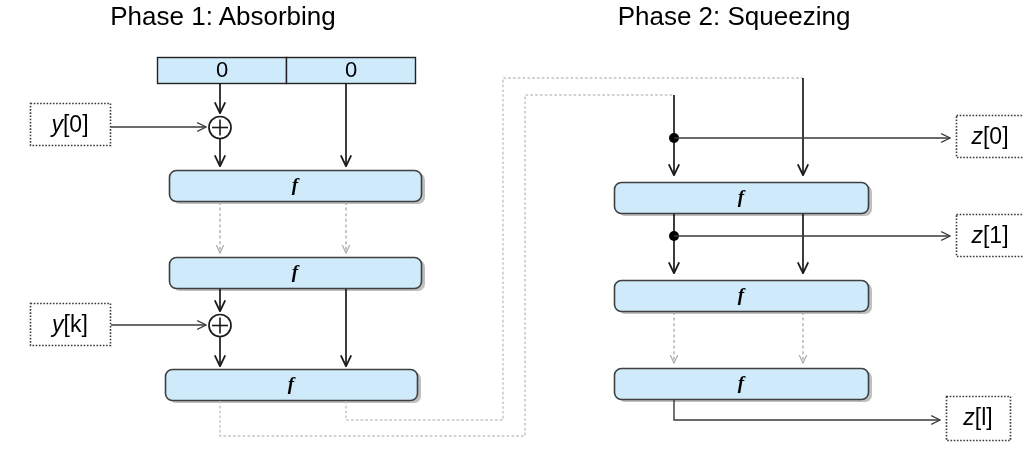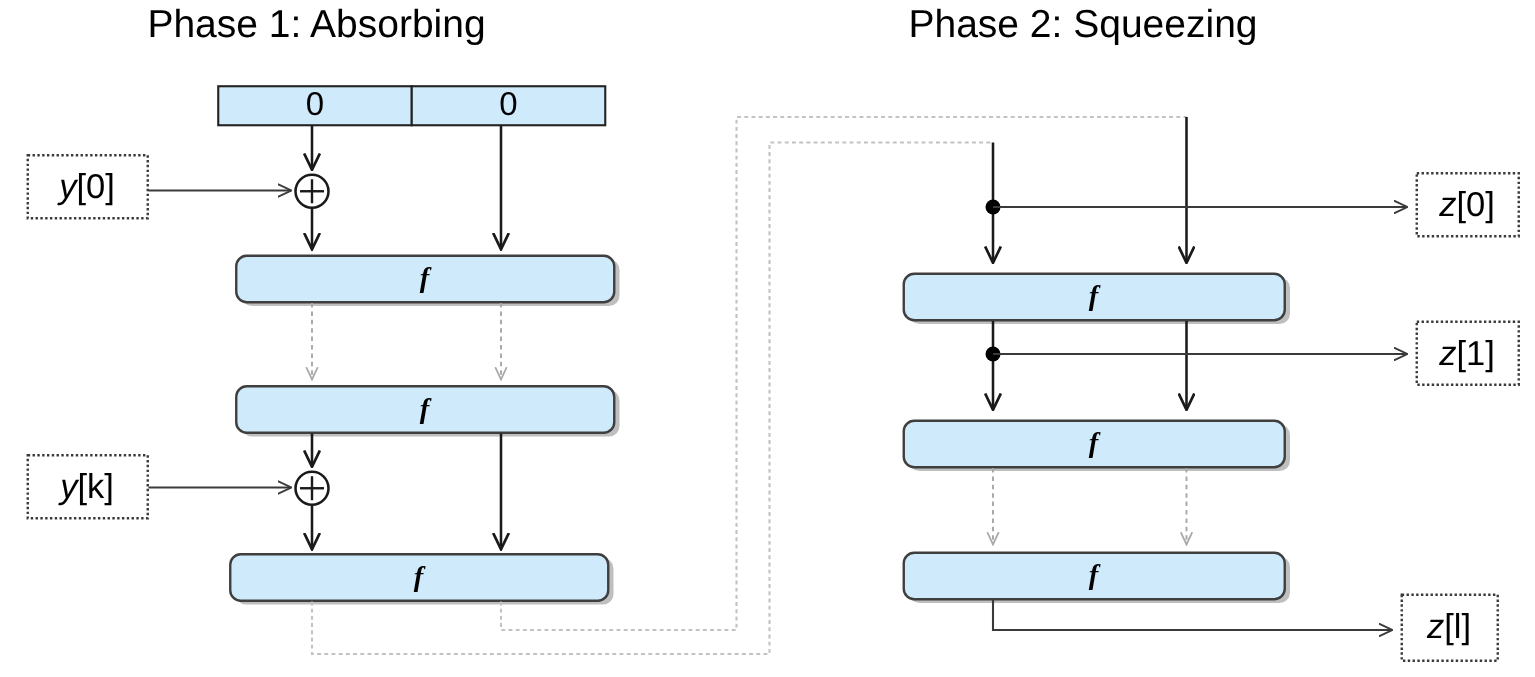--- a/index.html
+++ b/index.html
@@ -10,20 +10,21 @@
   body {
     width: 1023px;
     height: 451px;
     overflow: hidden;
     font-family: "Liberation Sans", sans-serif;
   }
   #diagram-root {
     position: relative;
     width: 994px;
     height: 451px;
+    margin-left: 12px;
   }
   svg.diagram {
     position: absolute;
     top: 0;
     left: 0;
     width: 1023px;
     height: 451px;
     display: block;
   }
   .phase-title {

